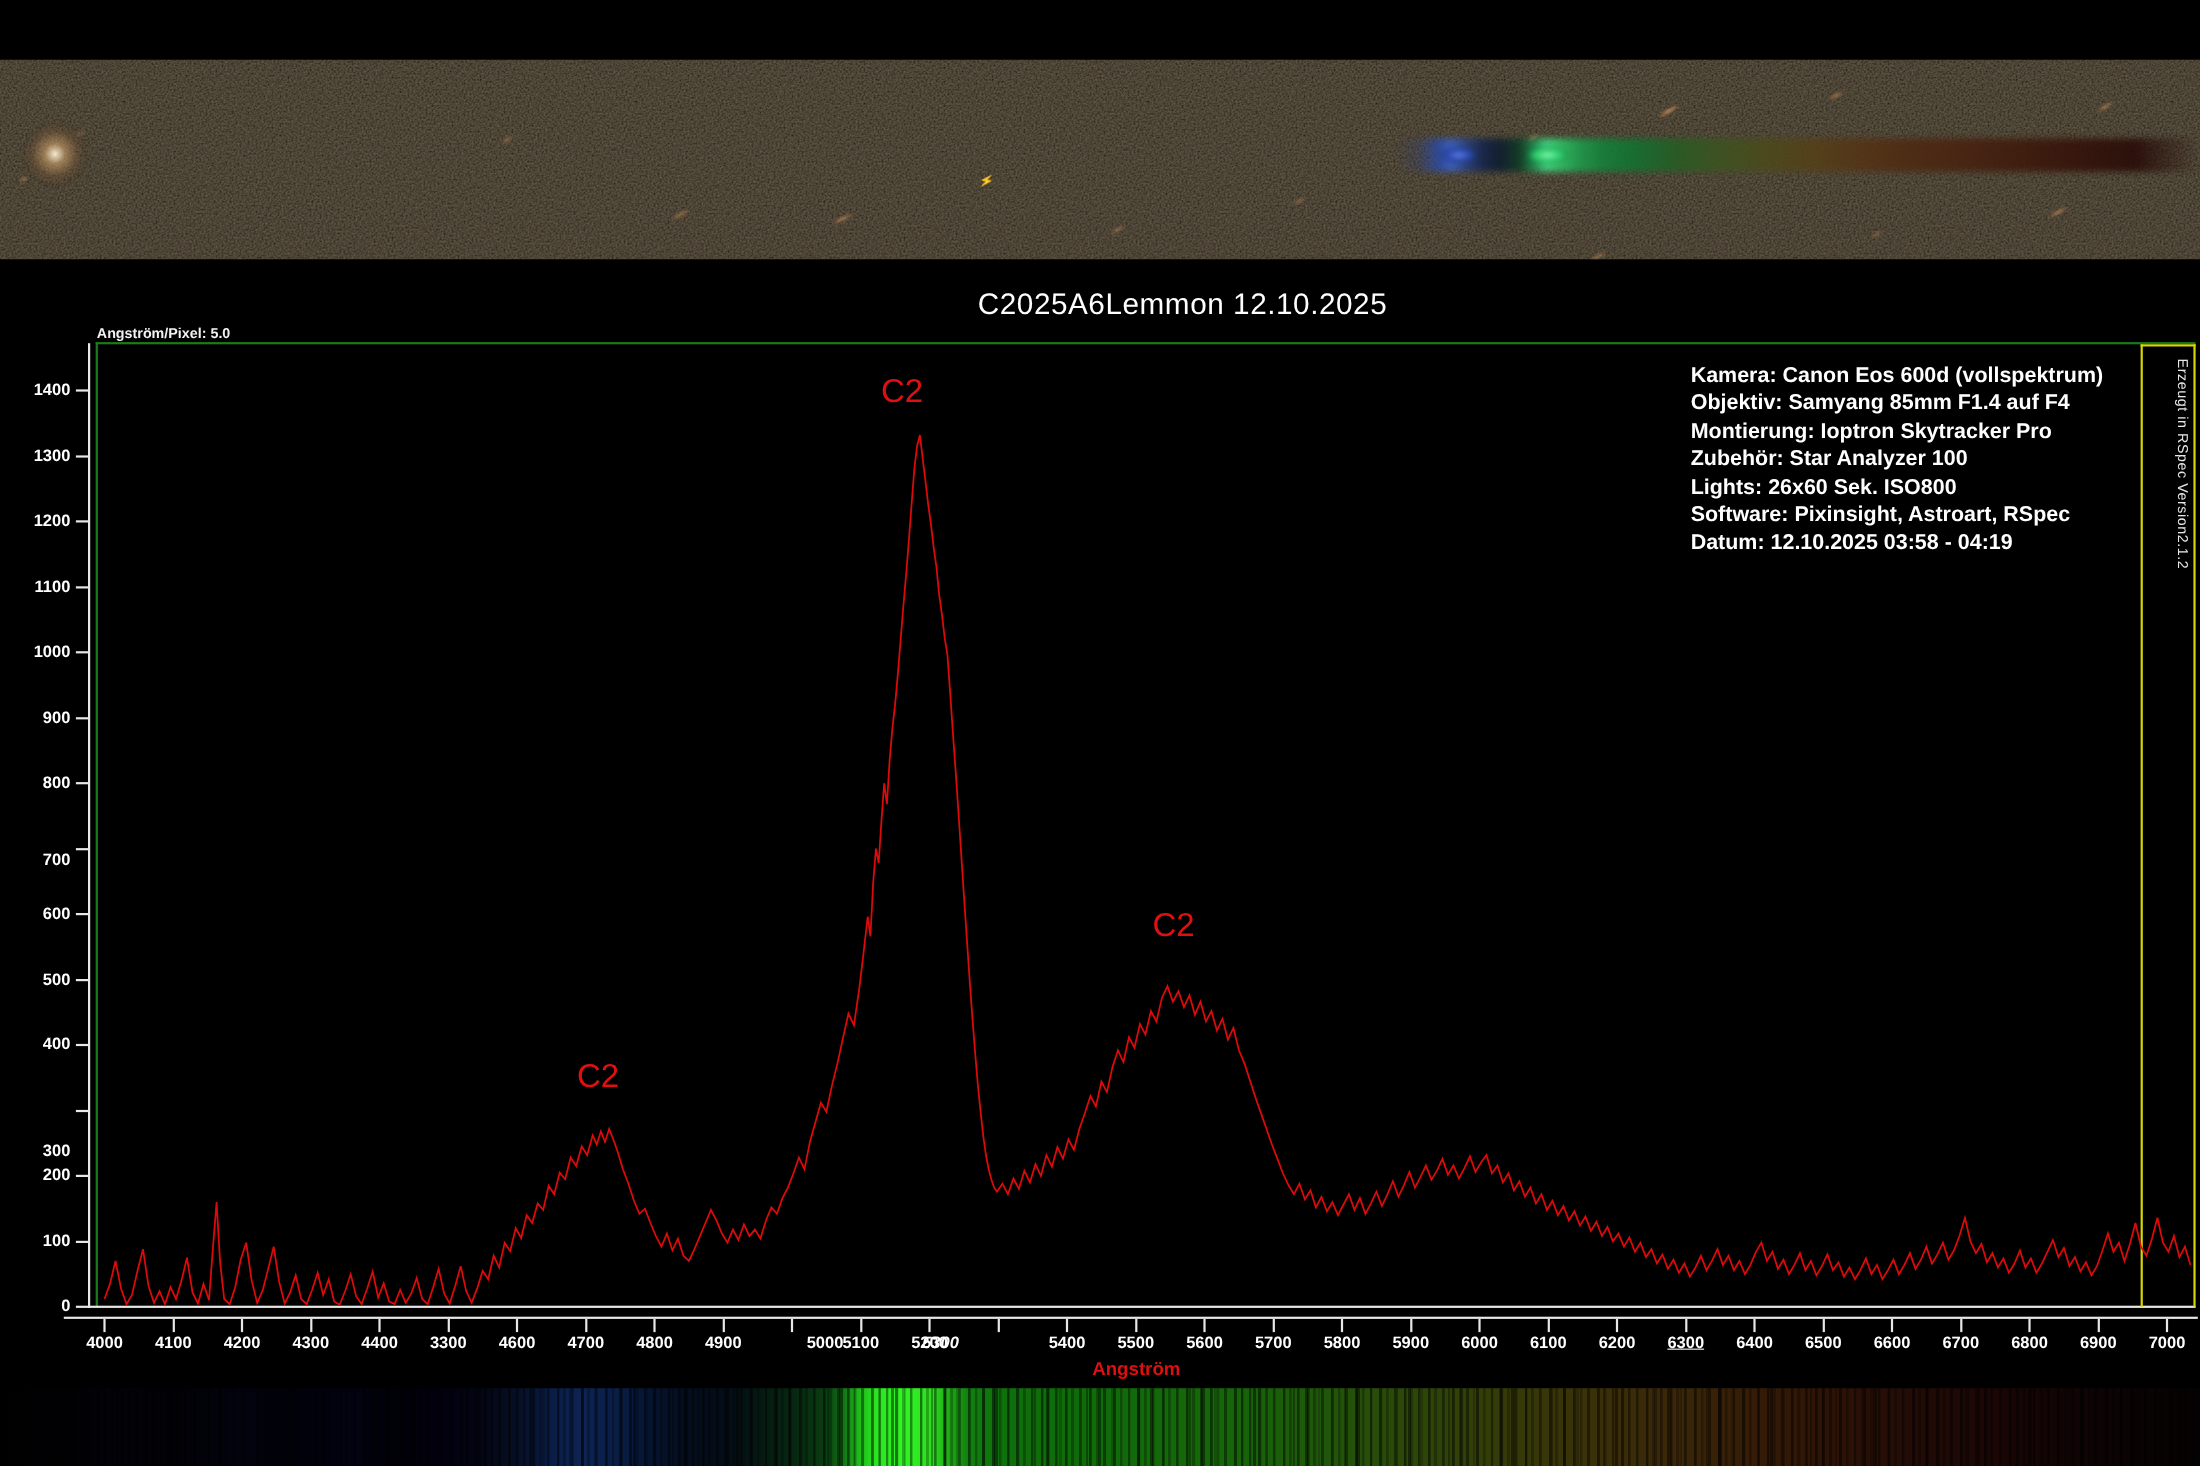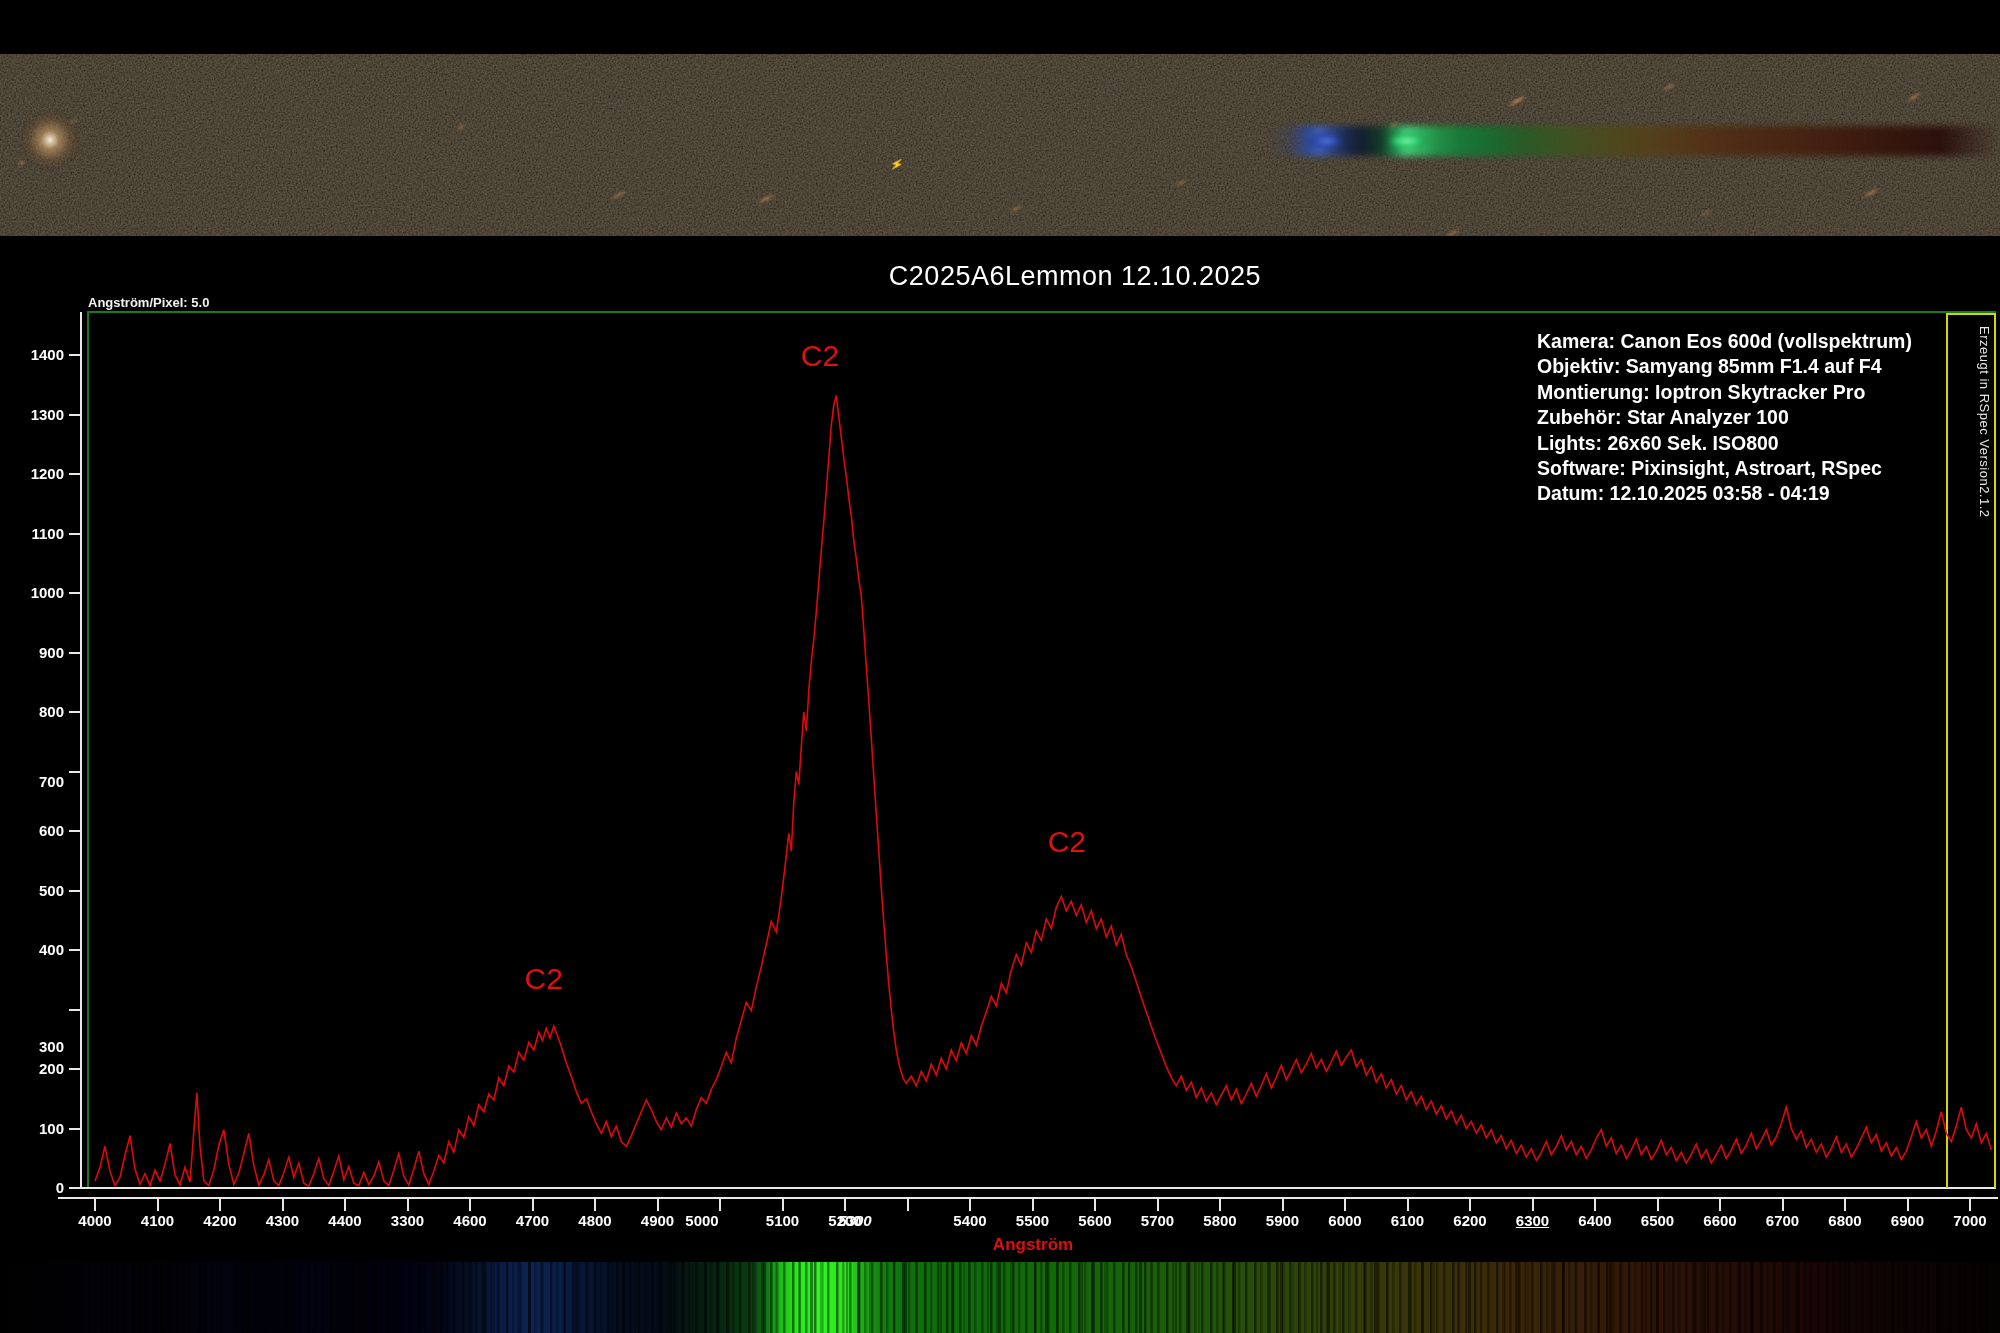--- a/index.html
+++ b/index.html
@@ -125,21 +125,21 @@
       <div class="xlab" style="left: 372.5px;">3300</div>
       <div class="xtick" style="left: 469px;"></div>
       <div class="xlab" style="left: 435px;">4600</div>
       <div class="xtick" style="left: 531.5px;"></div>
       <div class="xlab" style="left: 497.5px;">4700</div>
       <div class="xtick" style="left: 594px;"></div>
       <div class="xlab" style="left: 560px;">4800</div>
       <div class="xtick" style="left: 656.5px;"></div>
       <div class="xlab" style="left: 622.5px;">4900</div>
       <div class="xtick" style="left: 719px;"></div>
-      <div class="xlab" style="left: 667px;">5000</div>
+      <div class="xlab" style="left: 715px;">5000</div>
       <div class="xtick" style="left: 781.5px;"></div>
       <div class="xlab" style="left: 747.5px;">5100</div>
       <div class="xtick" style="left: 844px;"></div>
       <div class="xlab" style="left: 810px;">5200</div>
       <div class="xtick" style="left: 906.5px;"></div>
       <div class="xlab" style="left: 820px; font-style: italic;">5300</div>
       <div class="xtick" style="left: 969px;"></div>
       <div class="xlab" style="left: 935px;">5400</div>
       <div class="xtick" style="left: 1031.5px;"></div>
       <div class="xlab" style="left: 997.5px;">5500</div>

